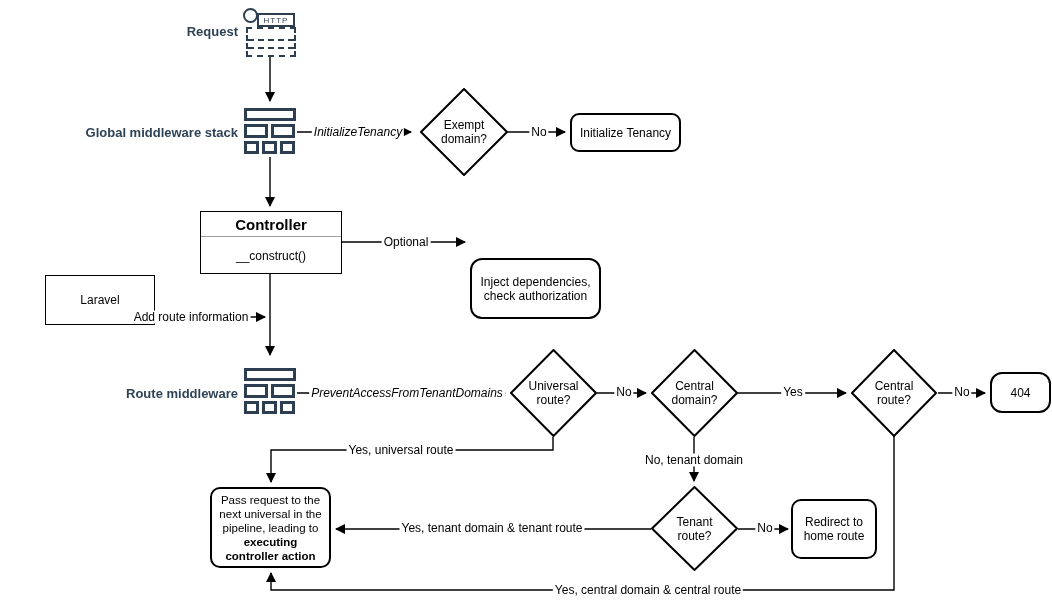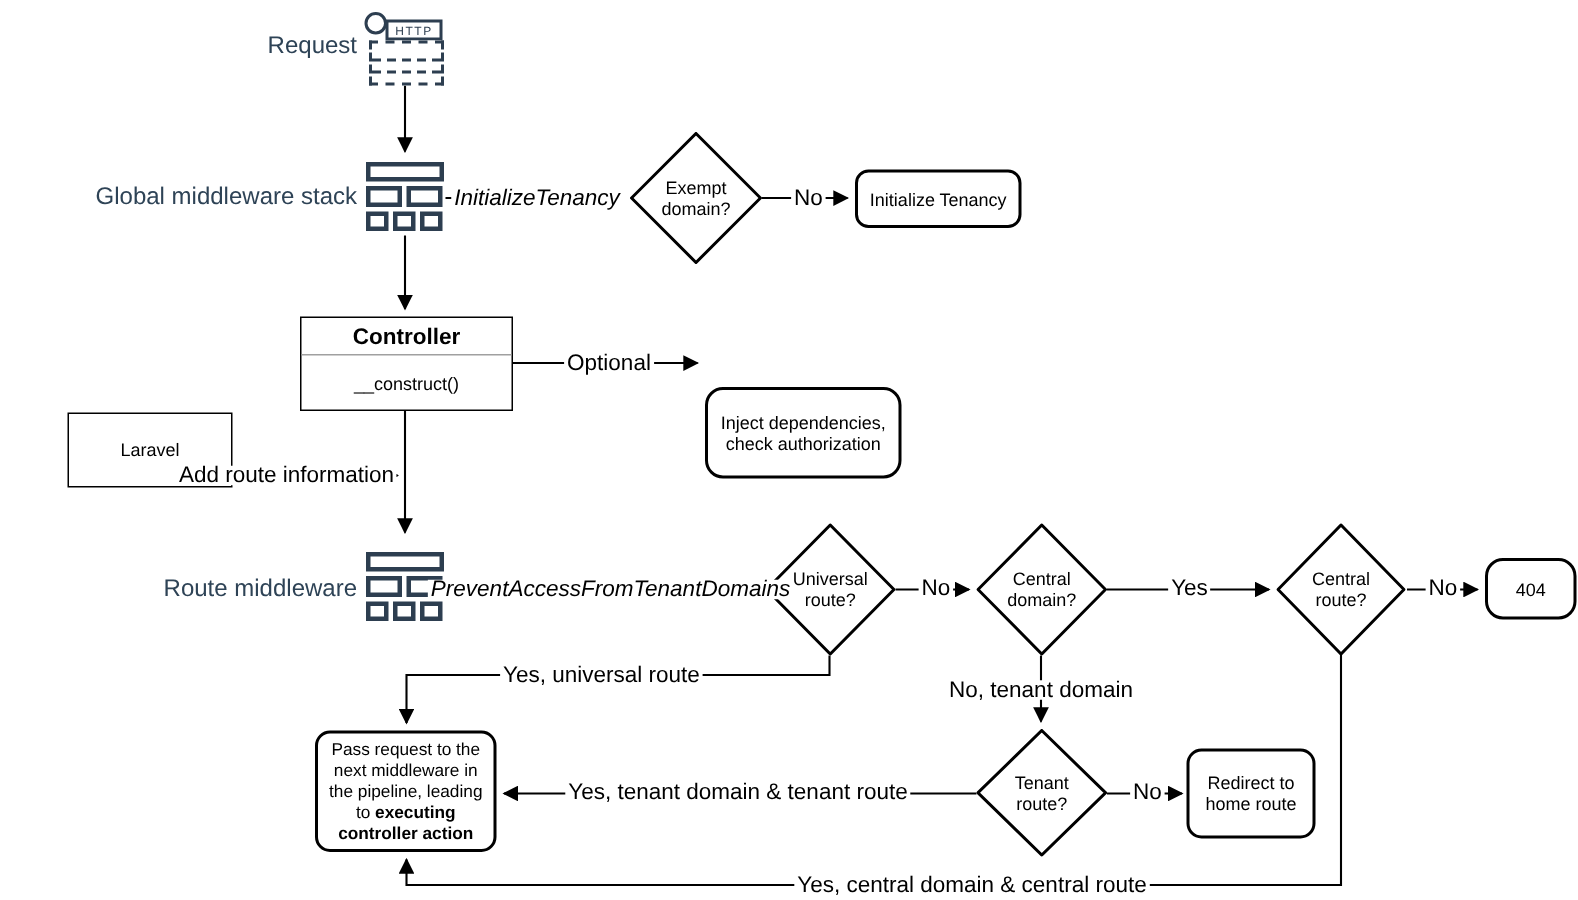--- a/index.html
+++ b/index.html
@@ -2,25 +2,25 @@
 <html><head>
 <meta charset="utf-8">
 <style>
   html,body{margin:0;padding:0;background:#fff;}
   #canvas{
     position:relative;width:1052px;height:600px;background:#ffffff;
     font-family:"Liberation Sans","DejaVu Sans",sans-serif;color:#000;overflow:hidden;
   }
   #wires{position:absolute;left:0;top:0;z-index:1;}
   .side-label{
-    position:absolute;z-index:2;font-weight:normal;font-size:16px;color:#2e4356;
+    position:absolute;z-index:2;font-weight:bold;font-size:13px;color:#2e4356;
     white-space:nowrap;transform:translateY(-50%);text-align:right;
   }
   .edge-label{
-    position:absolute;z-index:3;font-size:15px;color:#000;background:#fff;
+    position:absolute;z-index:3;font-size:12px;color:#000;background:#fff;
     padding:0 2px;white-space:nowrap;transform:translate(-50%,-50%);line-height:13px;
   }
   .edge-label.italic{font-style:italic;}
   .node{position:absolute;z-index:2;box-sizing:border-box;background:#fff;
     display:flex;align-items:center;justify-content:center;text-align:center;
     font-size:12px;line-height:14px;}
   .rounded{border:2px solid #000;border-radius:10px;}
   .plain{border:1px solid #000;}
   .diamond{position:absolute;z-index:2;}
   .diamond svg{display:block;}
@@ -180,21 +180,21 @@
         <polygon points="43.5,1 86,42.5 43.5,84 1,42.5" fill="#fff" stroke="#000" stroke-width="2"></polygon>
       </svg>
     <div class="dtext">Tenant route?</div>
   </div>
 
   <div class="node rounded" style="left:791px;top:499px;width:86px;height:60px;border-radius:10px;">
     <span style="padding:0 6px;">Redirect to home route</span>
   </div>
 
   <div class="node rounded" style="left:210px;top:487px;width:121px;height:81px;border-radius:10px;">
-    <div class="pass-text"><span>Pass request to the next middleware in the pipeline, leading to </span><b>executing controller action</b></div>
+    <div class="pass-text"><span>Pass request to the next universal in the pipeline, leading to </span><b>executing controller action</b></div>
   </div>
 
   <div class="edge-label italic" style="left:358px;top:132px;">InitializeTenancy</div>
   <div class="edge-label" style="left:539px;top:132px;">No</div>
   <div class="edge-label" style="left:406px;top:242px;">Optional</div>
   <div class="edge-label" style="left:191px;top:317px;">Add route information</div>
   <div class="edge-label italic" style="left:407px;top:393px;">PreventAccessFromTenantDomains</div>
   <div class="edge-label" style="left:624px;top:392px;">No</div>
   <div class="edge-label" style="left:793px;top:392px;">Yes</div>
   <div class="edge-label" style="left:962px;top:392px;">No</div>

